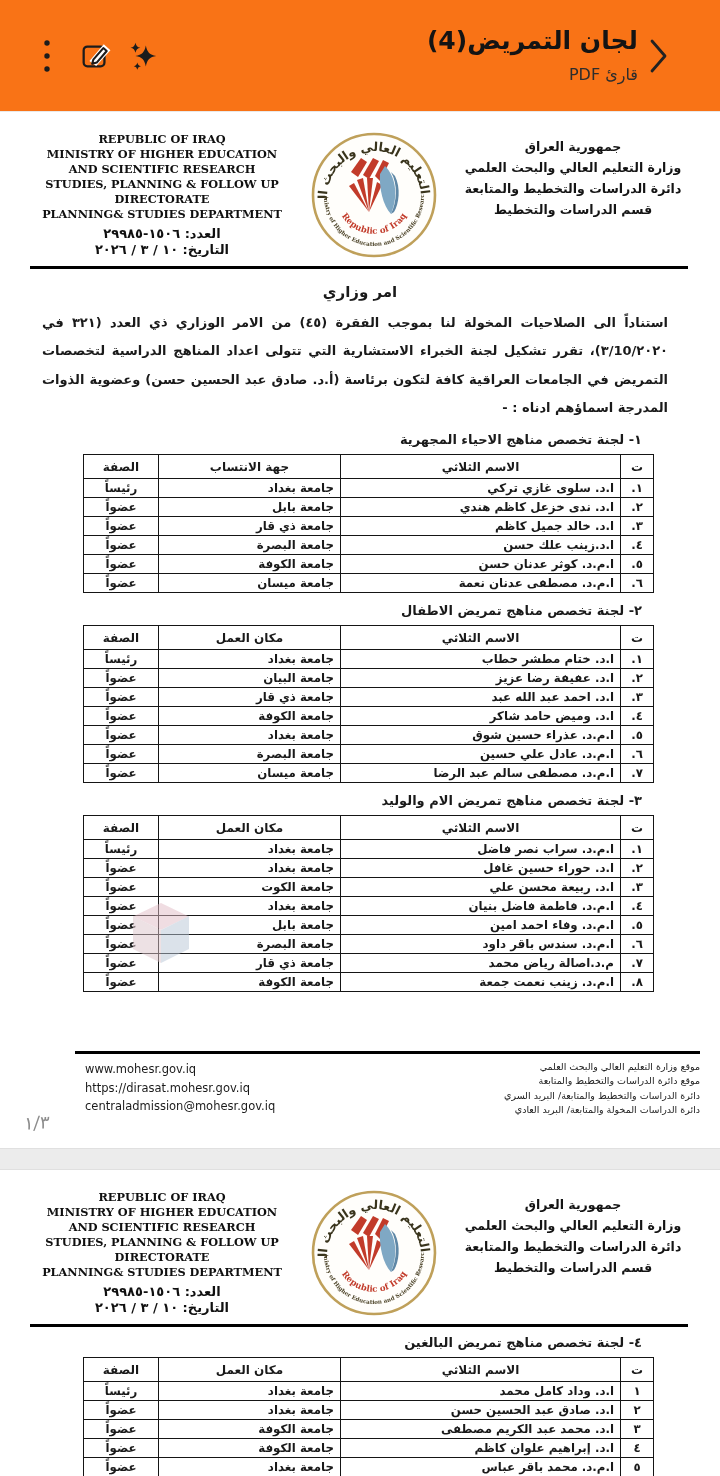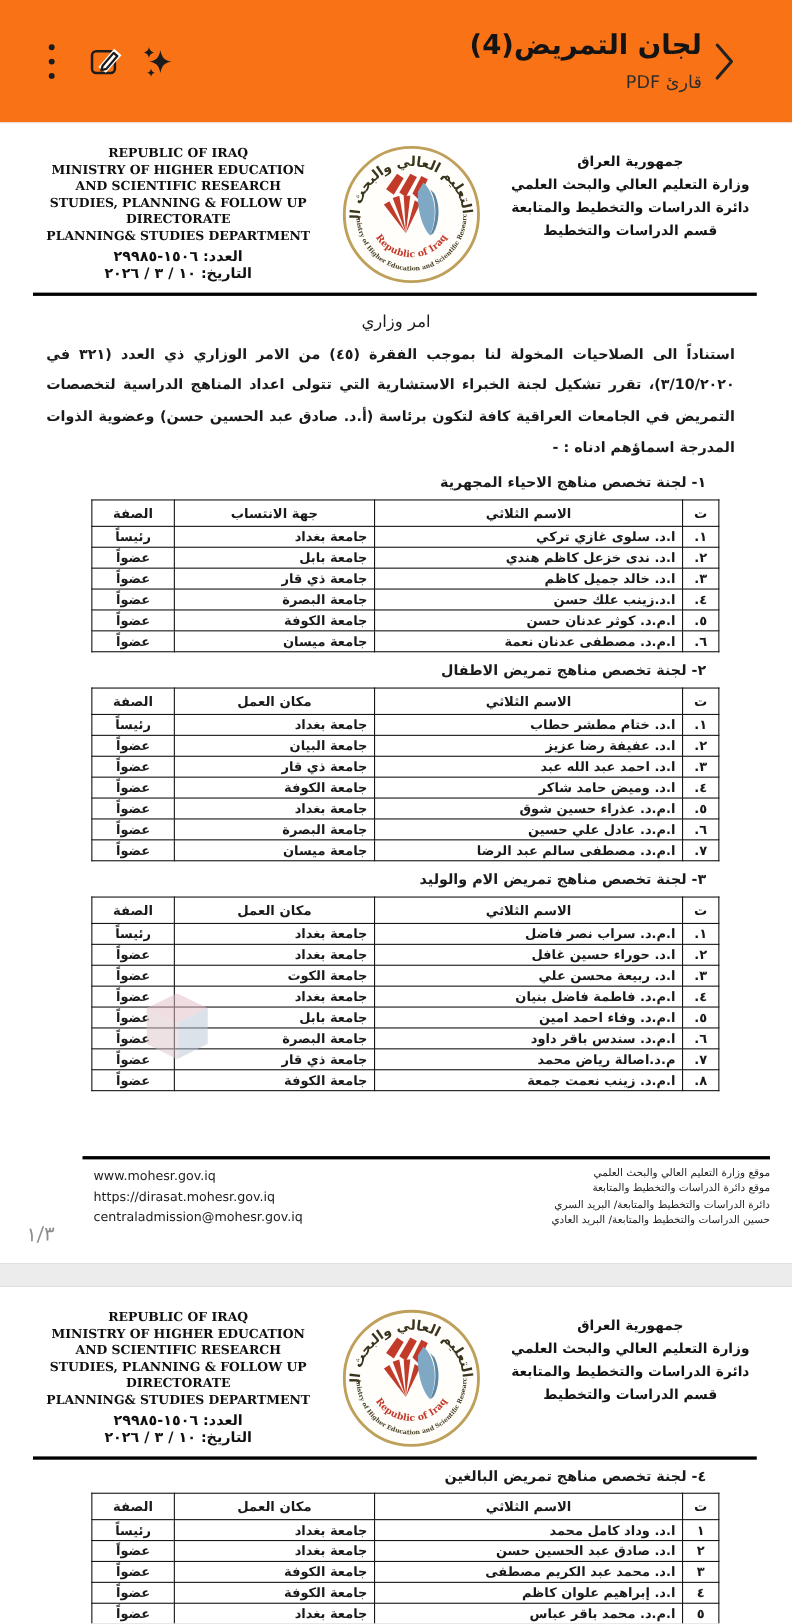--- a/index.html
+++ b/index.html
@@ -28,21 +28,21 @@
   
   .letterhead{height:134px;display:flex;justify-content:space-between;align-items:flex-start;padding:0 34px 0 36px;}
   .lh-ar{width:226px;text-align:center;font-size:12.5px;font-weight:bold;line-height:1.68;color:#141414;padding-top:6px;}
   .lh-logo{width:126px;height:126px;margin-top:2px;}
   .lh-en{width:252px;text-align:center;color:#101010;padding-top:2px;}
   .lh-en-lines{font-family:"DejaVu Serif",serif;font-weight:bold;font-size:11.3px;line-height:1.33;}
   .lh-num{font-size:13px;font-weight:bold;margin-top:4px;}
   .lh-date{font-size:13px;font-weight:bold;margin-top:1px;}
   .lh-divider{border-top:3px solid #000;margin:2px 32px 0 30px;}
   
-  .order-title{text-align:center;font-size:15px;font-weight:normal;margin:14px 0 8px 0;letter-spacing:.5px;}
+  .order-title{text-align:center;font-size:15px;font-weight:bold;margin:14px 0 8px 0;letter-spacing:.5px;}
   .preamble{font-size:13px;font-weight:bold;text-align:justify;line-height:2.18;margin:0 52px 10px 42px;}
   .committee-heading{font-size:13px;font-weight:bold;margin:4px 78px 7px 0;}
   .doc-table{border-collapse:collapse;table-layout:fixed;width:570px;margin:0 66px 10px auto;}
   .doc-table th,.doc-table td{border:1.6px solid #151515;padding:0 6px;font-weight:bold;overflow:hidden;white-space:nowrap;}
   .doc-table th{height:23px;font-size:12px;}
   .doc-table td{height:18px;font-size:11.8px;}
   .a-c{text-align:center;} .a-r{}
   
   .page-footer{position:absolute;left:0;right:0;top:939px;}
   .footer-line{border-top:3px solid #000;margin:0 20px 4px 75px;}
@@ -342,21 +342,21 @@
       <div class="f rf"></div>
   </div>
 
   <div class="page-footer">
     <div class="footer-line"></div>
     <div class="footer-cols">
       <div class="footer-ar">
           <div>موقع وزارة التعليم العالي والبحث العلمي</div>
           <div>موقع دائرة الدراسات والتخطيط والمتابعة</div>
           <div>دائرة الدراسات والتخطيط والمتابعة/ البريد السري</div>
-          <div>حسين الدراسات والتخطيط والمتابعة/ البريد العادي</div>
+          <div>دائرة الدراسات المخولة والمتابعة/ البريد العادي</div>
         </div>
       <div class="footer-links">
           <div>www.mohesr.gov.iq</div>
           <div>https://dirasat.mohesr.gov.iq</div>
           <div>centraladmission@mohesr.gov.iq</div>
         </div>
     </div>
   </div>
   <div class="page-num">١/٣</div>
 </div>

